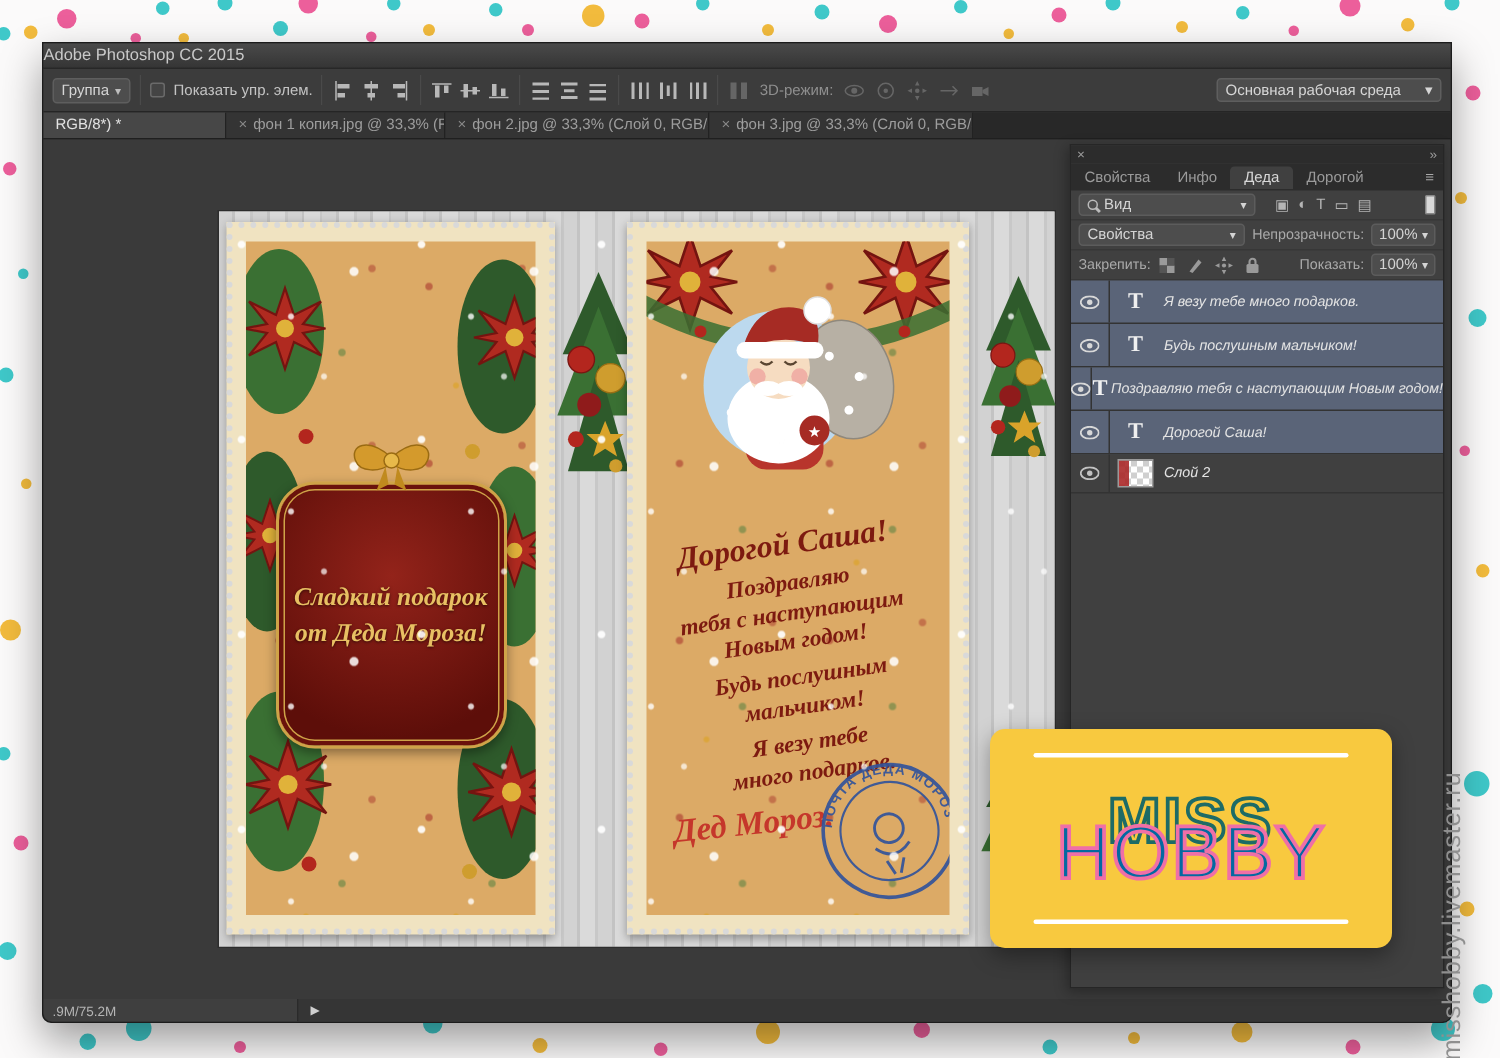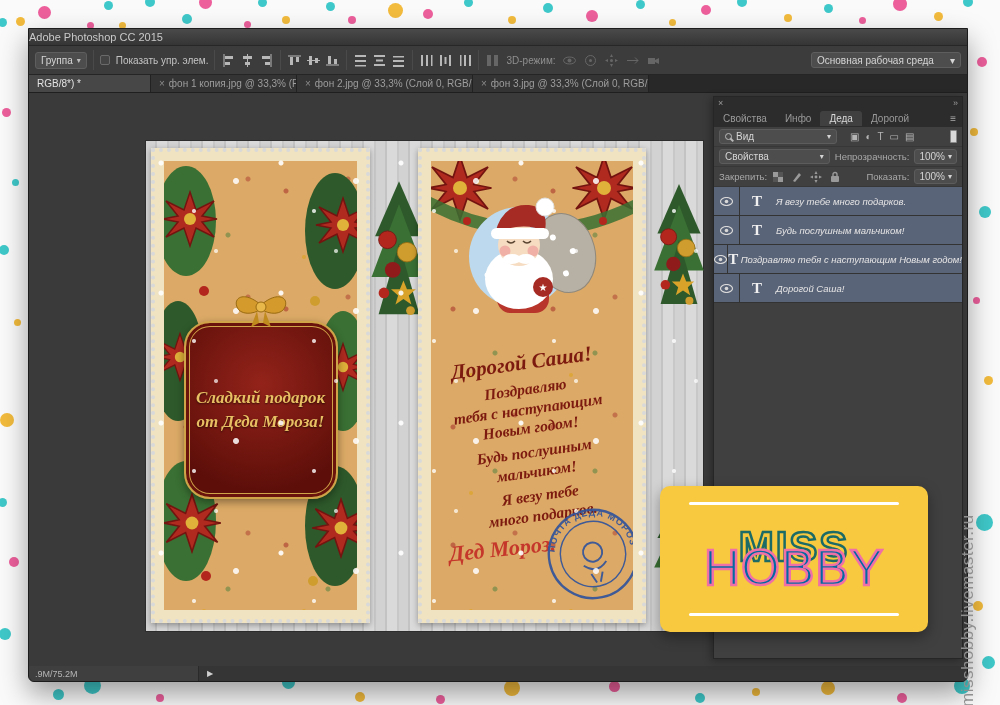--- a/index.html
+++ b/index.html
@@ -619,20 +619,32 @@
             <svg viewBox="0 0 13 9">
               <ellipse cx="6.5" cy="4.5" rx="6" ry="4" fill="none" stroke="#d8d8d8" stroke-width="1.2"></ellipse>
               <circle cx="6.5" cy="4.5" r="1.8" fill="#d8d8d8"></circle>
             </svg>
           </span>
         <span class="thumb-cell">
             <span class="t-thumb">T</span>
           </span>
         <span class="layer-name">Дорогой Саша!</span>
       </div>
+      <div class="layer-row img">
+        <span class="eye-cell">
+            <svg viewBox="0 0 13 9">
+              <ellipse cx="6.5" cy="4.5" rx="6" ry="4" fill="none" stroke="#c2c2c2" stroke-width="1.2"></ellipse>
+              <circle cx="6.5" cy="4.5" r="1.8" fill="#c2c2c2"></circle>
+            </svg>
+          </span>
+        <span class="thumb-cell">
+            <span class="img-thumb thumb-l2"></span>
+          </span>
+        <span class="layer-name">Слой 2</span>
+      </div>
     </div>
   </div>
 </div>
 
 <div class="mh-badge">
   <span class="mh-rule top"></span>
   <span class="mh-miss">MISS</span>
   <span class="mh-hobby">HOBBY</span>
   <span class="mh-rule bottom"></span>
 </div>

